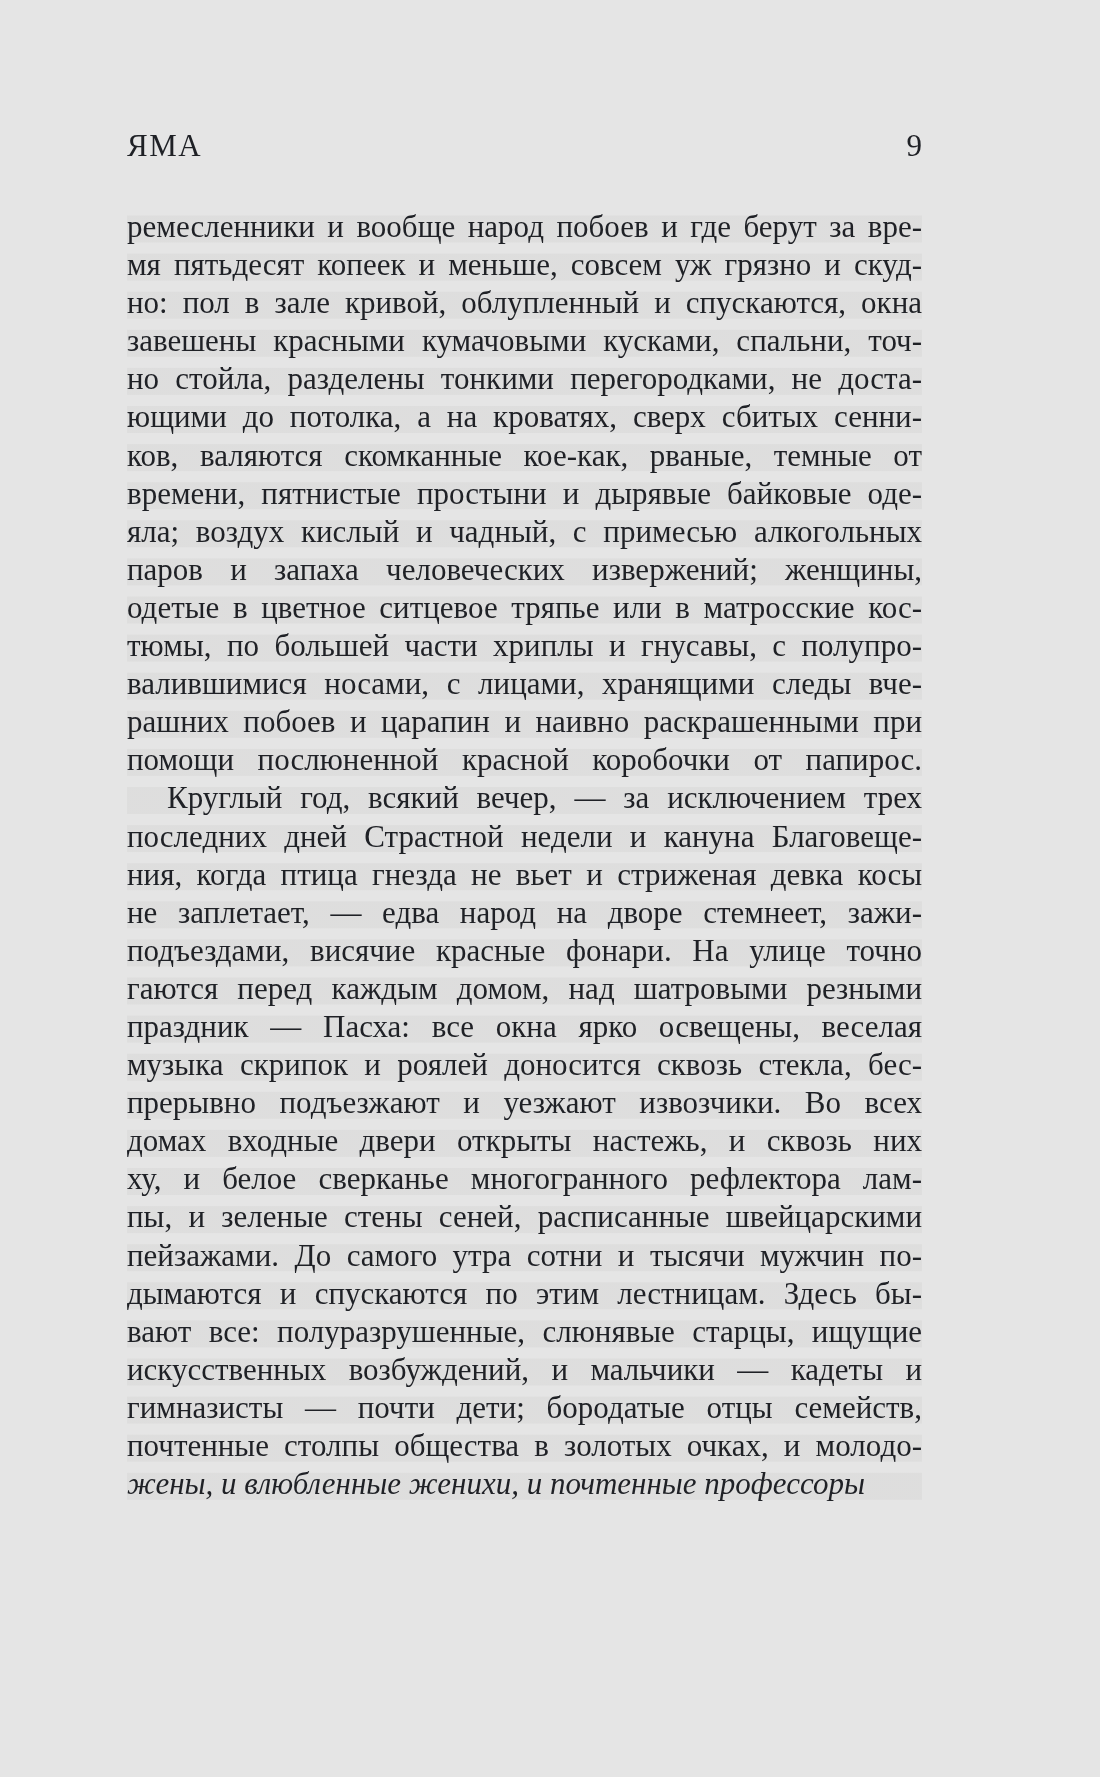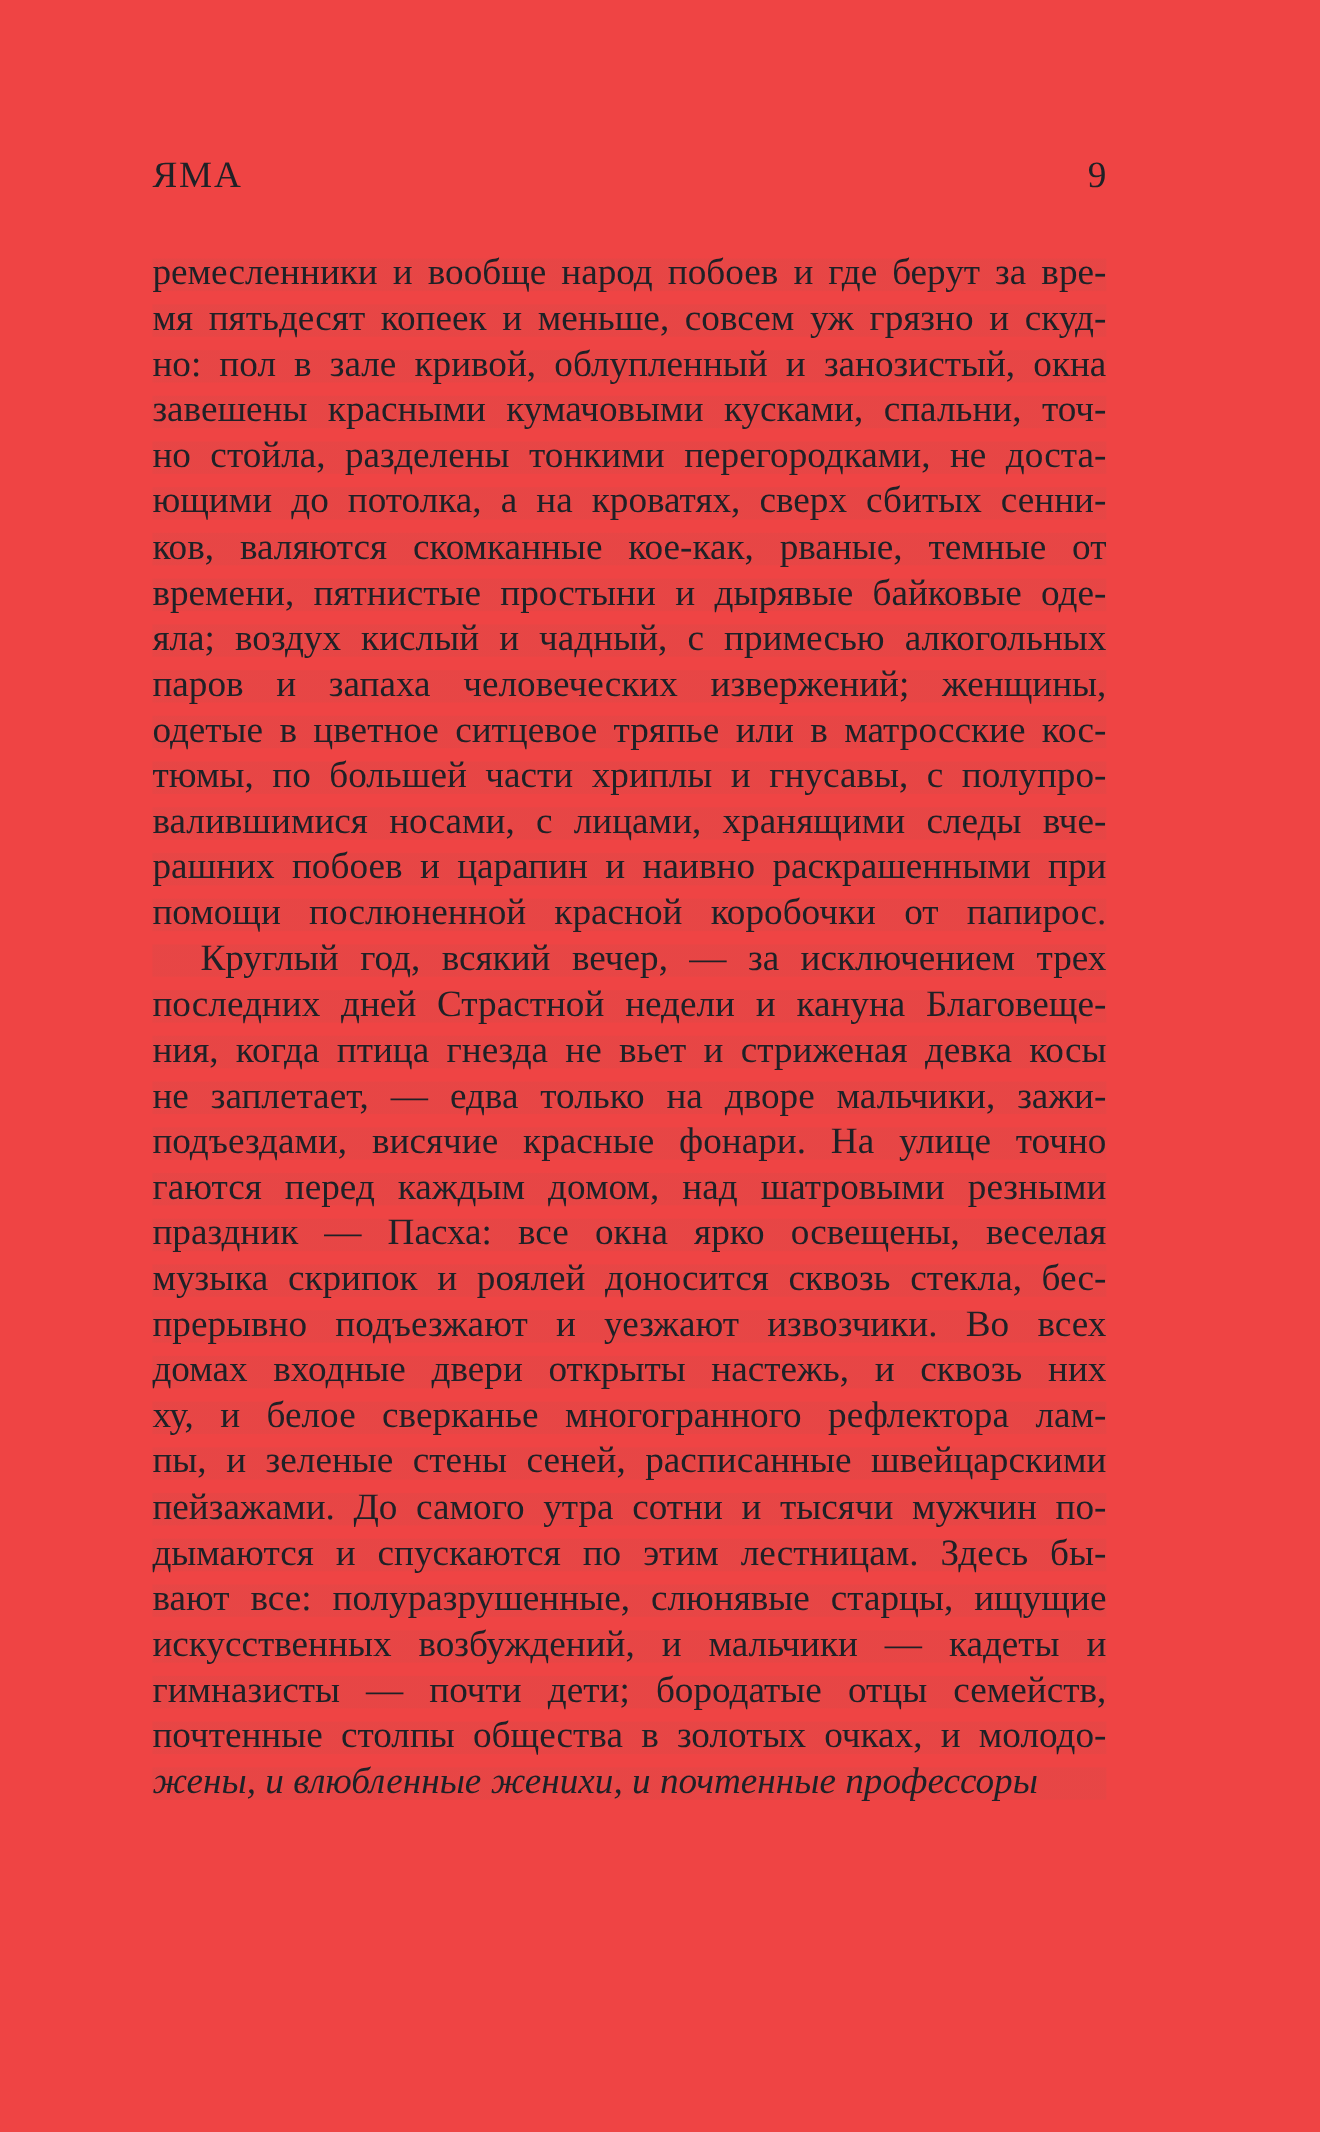--- a/index.html
+++ b/index.html
@@ -10,21 +10,21 @@
     width: 1100px;
     height: 1777px;
     background: #fdfdfc;
     position: relative;
     overflow: hidden;
     font-family: "Liberation Serif", "DejaVu Serif", serif;
   }
   .page {
     position: absolute;
     inset: 0;
-    background: #ef4444;
+    background: #e5e5e5;
     padding-left: 35px;
   }
   .running-head {
     position: absolute;
     top: 127px;
     left: 127px;
     width: 795px;
     height: 38px;
     line-height: 38.1px;
     font-size: 31px;
@@ -76,37 +76,37 @@
 <div class="page">
 
   <div class="running-head">
     <span class="title">ЯМА</span>
     <span class="page-number">9</span>
   </div>
 
   <div class="body-text">
       <div class="line">ремесленники и вообще народ побоев и где берут за вре-</div>
       <div class="line">мя пятьдесят копеек и меньше, совсем уж грязно и скуд-</div>
-      <div class="line">но: пол в зале кривой, облупленный и занозистый, окна</div>
+      <div class="line">но: пол в зале кривой, облупленный и спускаются, окна</div>
       <div class="line">завешены красными кумачовыми кусками, спальни, точ-</div>
       <div class="line">но стойла, разделены тонкими перегородками, не доста-</div>
       <div class="line">ющими до потолка, а на кроватях, сверх сбитых сенни-</div>
       <div class="line">ков, валяются скомканные кое-как, рваные, темные от</div>
       <div class="line">времени, пятнистые простыни и дырявые байковые оде-</div>
       <div class="line">яла; воздух кислый и чадный, с примесью алкогольных</div>
       <div class="line">паров и запаха человеческих извержений; женщины,</div>
       <div class="line">одетые в цветное ситцевое тряпье или в матросские кос-</div>
       <div class="line">тюмы, по большей части хриплы и гнусавы, с полупро-</div>
       <div class="line">валившимися носами, с лицами, хранящими следы вче-</div>
       <div class="line">рашних побоев и царапин и наивно раскрашенными при</div>
       <div class="line">помощи послюненной красной коробочки от папирос.</div>
       <div class="line indent">Круглый год, всякий вечер, — за исключением трех</div>
       <div class="line">последних дней Страстной недели и кануна Благовеще-</div>
       <div class="line">ния, когда птица гнезда не вьет и стриженая девка косы</div>
-      <div class="line">не заплетает, — едва только на дворе мальчики, зажи-</div>
+      <div class="line">не заплетает, — едва народ на дворе стемнеет, зажи-</div>
       <div class="line">подъездами, висячие красные фонари. На улице точно</div>
       <div class="line">гаются перед каждым домом, над шатровыми резными</div>
       <div class="line">праздник — Пасха: все окна ярко освещены, веселая</div>
       <div class="line">музыка скрипок и роялей доносится сквозь стекла, бес-</div>
       <div class="line">прерывно подъезжают и уезжают извозчики. Во всех</div>
       <div class="line">домах входные двери открыты настежь, и сквозь них</div>
       <div class="line">ху, и белое сверканье многогранного рефлектора лам-</div>
       <div class="line">пы, и зеленые стены сеней, расписанные швейцарскими</div>
       <div class="line">пейзажами. До самого утра сотни и тысячи мужчин по-</div>
       <div class="line">дымаются и спускаются по этим лестницам. Здесь бы-</div>

